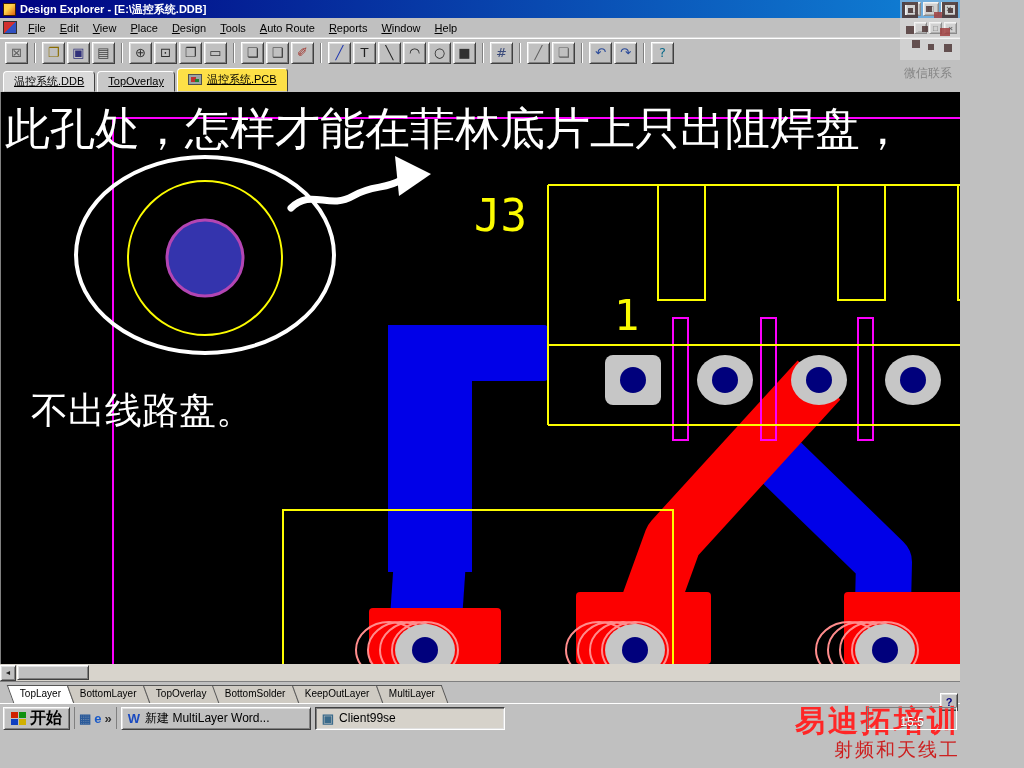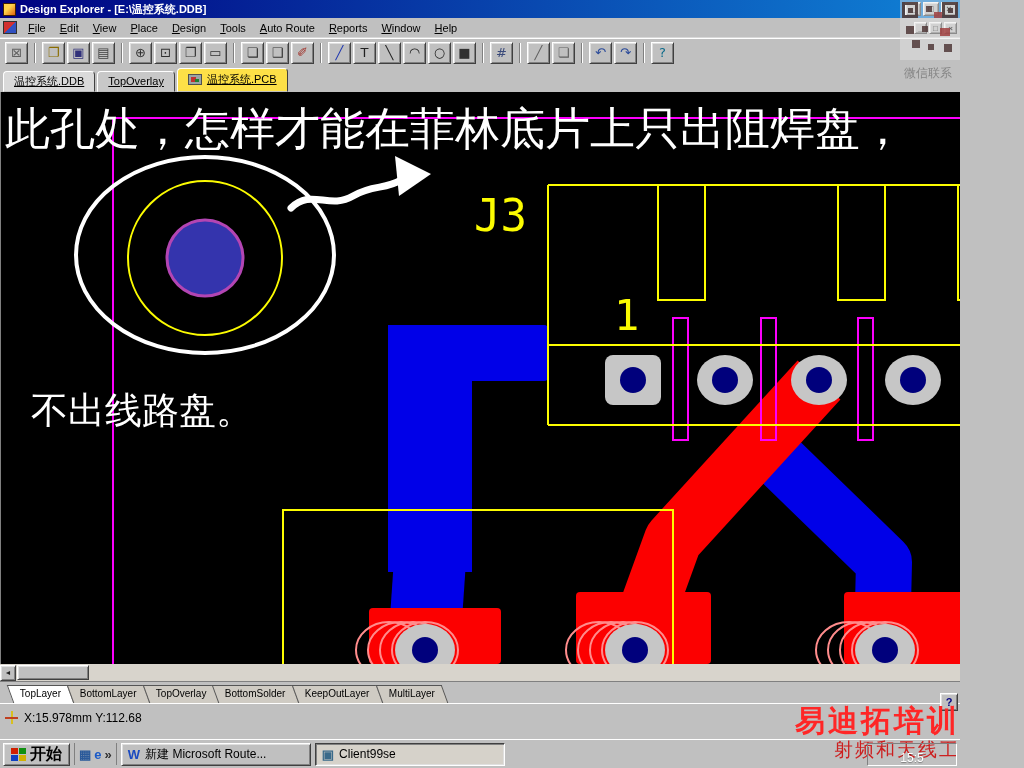--- a/index.html
+++ b/index.html
@@ -358,44 +358,40 @@
         <span class="layer-tab">
           <span class="lt-in">KeepOutLayer</span>
         </span>
         <span class="layer-tab">
           <span class="lt-in">MultiLayer</span>
         </span>
       </span>
     <button class="btn3d help-sq">?</button>
   </div>
 
-  <div class="statusbar">
-    <span class="origin-icon"></span>
-    <span>X:15.978mm Y:112.68</span>
-  </div>
 
   <div class="taskbar">
     <button class="btn3d startbtn">
       <span class="winlogo">
           <span></span>
           <span></span>
           <span></span>
           <span></span>
         </span>
       <span>开始</span>
     </button>
     <span class="ql">
         <span class="ql-ic" style="color: rgb(42, 90, 154);">▦</span>
         <span class="ql-ic" style="color: rgb(26, 90, 200);">e</span>
         <span class="ql-ic" style="color: rgb(48, 48, 48);">»</span>
       </span>
     <span class="tasks" style="display:flex;gap:4px;">
         <button class="btn3d task-btn">
           <span class="task-ic" style="color: rgb(26, 74, 192);">W</span>
-          <span class="task-lb">新建 Microsoft Route...</span>
+          <span class="task-lb">新建 MultiLayer Word...</span>
         </button>
         <button class="btn3d task-btn pressed">
           <span class="task-ic" style="color: rgb(58, 106, 138);">▣</span>
           <span class="task-lb">Client99se</span>
         </button>
       </span>
     <span class="tray">
       <svg width="12" height="11" viewBox="0 0 12 11">
         <polygon points="0,3 4,3 8,0 8,11 4,8 0,8" fill="#333"></polygon>
       </svg>

